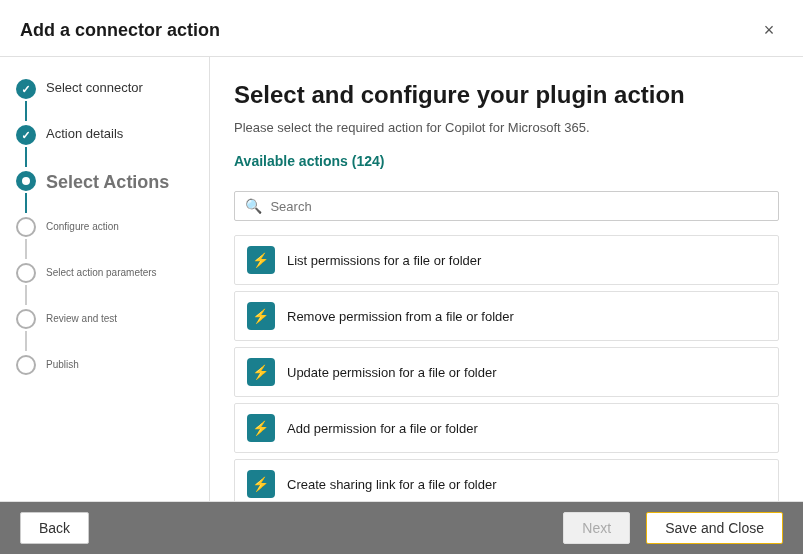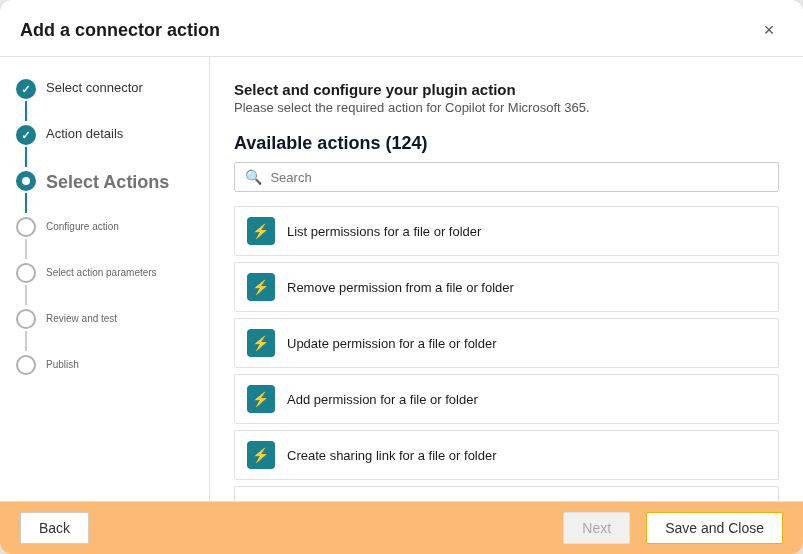--- a/index.html
+++ b/index.html
@@ -9,21 +9,21 @@
       display: flex;
       align-items: center;
       justify-content: center;
       min-height: 100vh;
       font-size: 14px;
     }
     .dialog {
       background: #fff;
       width: 803px;
       height: 554px;
-      border-radius: 12px;
+      border-radius: 0;
       box-shadow: 0 4px 24px rgba(0,0,0,0.18);
       display: flex;
       flex-direction: column;
       overflow: hidden;
     }
     .dialog-header {
       display: flex;
       align-items: center;
       justify-content: space-between;
       padding: 16px 20px 12px 20px;
@@ -141,35 +141,35 @@
     }
     
     .main-content {
       flex: 1;
       padding: 24px 24px 0 24px;
       overflow-y: auto;
       display: flex;
       flex-direction: column;
     }
     .main-title {
-      font-size: 15px;
+      font-size: 24px;
       font-weight: 600;
       color: #1a1a1a;
-      margin-bottom: 2px;
+      margin-bottom: 11px;
     }
     .main-subtitle {
       font-size: 13px;
       color: #555;
       margin-bottom: 18px;
     }
     .available-label {
-      font-size: 18px;
+      font-size: 14px;
       font-weight: 600;
-      color: #0f172a;
-      margin-bottom: 8px;
+      color: #0f766e;
+      margin-bottom: 22px;
     }
     .search-box {
       display: flex;
       align-items: center;
       border: 1px solid #ccc;
       border-radius: 2px;
       padding: 6px 10px;
       margin-bottom: 14px;
       background: #fff;
     }
@@ -222,21 +222,21 @@
       color: #1a1a1a;
     }
     
     .dialog-footer {
       display: flex;
       align-items: center;
       justify-content: space-between;
       padding: 10px 20px;
       border-top: 1px solid #e0e0e0;
       flex-shrink: 0;
-      background: #fdba74;
+      background: #737373;
     }
     .footer-right {
       display: flex;
       gap: 16px;
     }
     .btn {
       padding: 7px 18px;
       border-radius: 2px;
       font-size: 14px;
       cursor: pointer;

